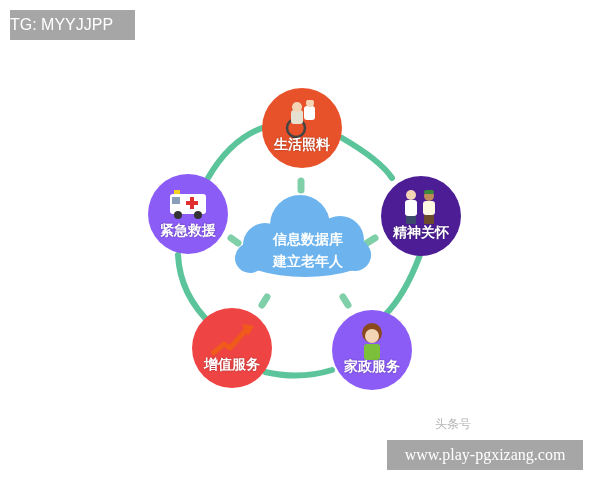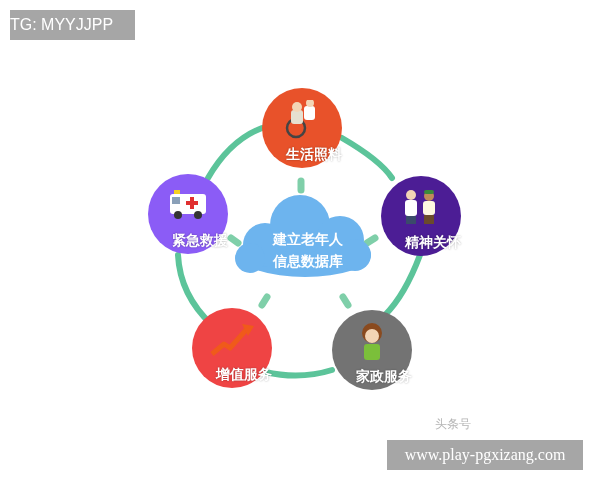--- a/index.html
+++ b/index.html
@@ -4,21 +4,21 @@
   <style>
     html, body { margin:0; padding:0; background:#ffffff; }
     body { width:600px; height:480px; position:relative; overflow:hidden; font-family:"DejaVu Sans", sans-serif; }
     .tag { position:absolute; left:10px; top:10px; width:125px; height:30px; background:#a6a6a6; color:#fff;
            font-family:"Liberation Sans", sans-serif; font-size:16px; line-height:30px; }
     .url { position:absolute; left:387px; top:440px; width:196px; height:30px; background:#a6a6a6; color:#fff;
            font-family:Liberation Serif, serif; font-size:16px; line-height:30px; text-align:center; }
     .wm { position:absolute; left:435px; top:416px; font-size:12px; color:#b5b5b5; }
     svg.diag { position:absolute; left:0; top:0; }
     .node { position:absolute; width:80px; height:80px; border-radius:50%; box-sizing:border-box; }
-    .node .label { position:absolute; left:0; right:0; bottom:4px; text-align:right; color:#fff; font-size:14px; font-weight:bold;
+    .node .label { position:absolute; left:0; right:0; bottom:14px; text-align:center; color:#fff; font-size:14px; font-weight:bold;
                    text-shadow:0 0 2px rgba(0,0,0,0.35); }
     .node .ill { position:absolute; left:50%; top:12px; transform:translateX(-50%); }
     .cloud-text { position:absolute; left:248px; top:228px; width:120px; text-align:center; color:#fff; font-size:14px; line-height:22px; font-weight:bold; }
   </style>
 </head>
 <body>
 
 <div class="tag">TG: MYYJJPP</div>
 
 <svg class="diag" width="600" height="480">
@@ -43,22 +43,22 @@
     <ellipse cx="305" cy="255" rx="66" ry="22"></ellipse>
     <circle cx="265" cy="245" r="22"></circle>
     <circle cx="300" cy="225" r="30"></circle>
     <circle cx="340" cy="240" r="24"></circle>
     <circle cx="355" cy="255" r="16"></circle>
     <circle cx="250" cy="258" r="15"></circle>
   </g>
 </svg>
 
 <div class="cloud-text">
+  <div>信息数据库</div>
   <div>建立老年人</div>
-  <div>信息数据库</div>
 </div>
 
 <div class="node" style="left:262px;top:88px;background:#e8522a;">
   <svg class="ill" width="40" height="40">
     <circle cx="14" cy="28" r="9" fill="none" stroke="#444" stroke-width="2.5"></circle>
     <rect x="9" y="10" width="12" height="14" rx="3" fill="#e6e0d0"></rect>
     <circle cx="15" cy="7" r="5" fill="#f3d5b5"></circle>
     <rect x="22" y="6" width="11" height="14" rx="3" fill="#ffffff"></rect>
     <circle cx="28" cy="3" r="4" fill="#f3d5b5"></circle>
   </svg>
@@ -71,21 +71,21 @@
     <rect x="6" y="12" width="12" height="16" rx="3" fill="#ffffff"></rect>
     <rect x="7" y="28" width="10" height="8" fill="#3b4a6b"></rect>
     <circle cx="30" cy="8" r="5" fill="#c08a5a"></circle>
     <rect x="25" y="2" width="10" height="4" rx="2" fill="#3b8a3b"></rect>
     <rect x="24" y="13" width="12" height="14" rx="3" fill="#fff8e0"></rect>
     <rect x="25" y="27" width="10" height="9" fill="#6b4a2b"></rect>
   </svg>
   <div class="label">精神关怀</div>
 </div>
 
-<div class="node" style="left:332px;top:310px;background:#737373;">
+<div class="node" style="left:332px;top:310px;background:#8b5cf6;">
   <svg class="ill" width="40" height="42">
     <circle cx="20" cy="11" r="10" fill="#8a4a1e"></circle>
     <circle cx="20" cy="14" r="7" fill="#f3d5b5"></circle>
     <rect x="12" y="22" width="16" height="16" rx="3" fill="#7bbf3a"></rect>
   </svg>
   <div class="label">家政服务</div>
 </div>
 
 <div class="node" style="left:192px;top:308px;background:#ef4444;">
   <svg class="ill" width="48" height="40">

